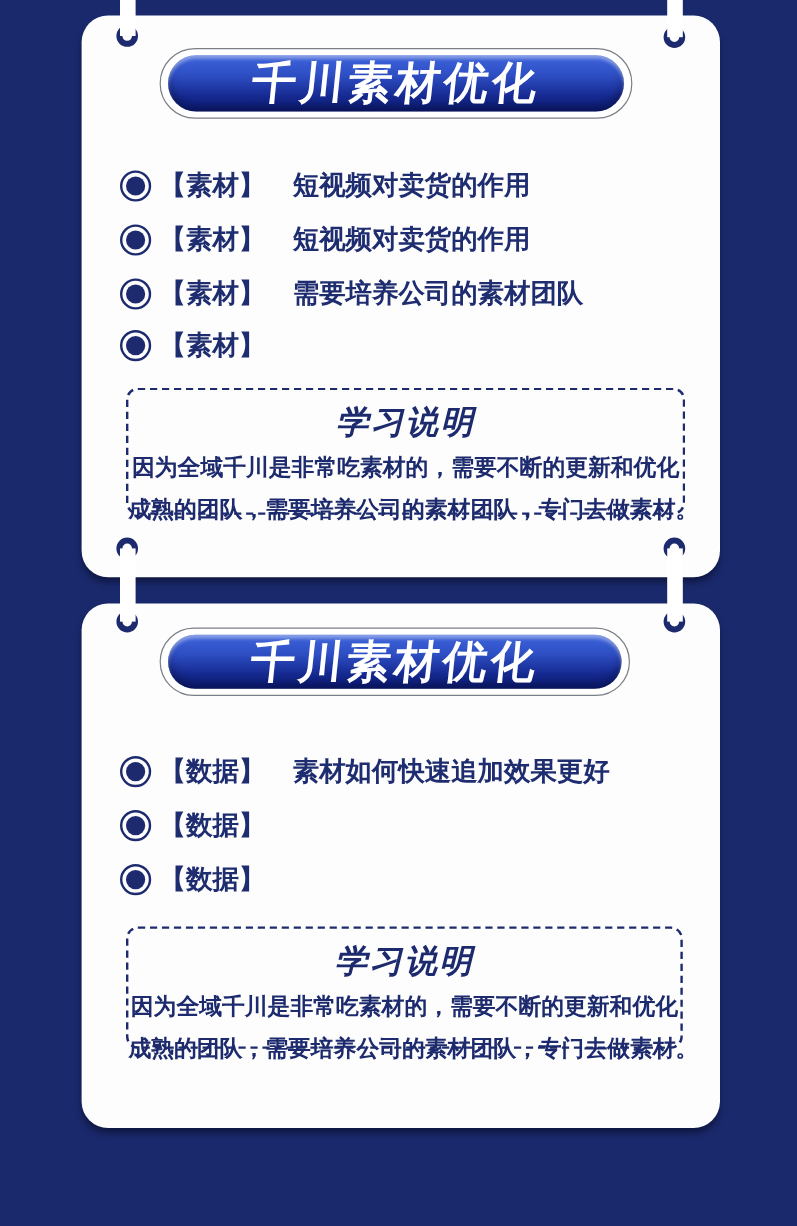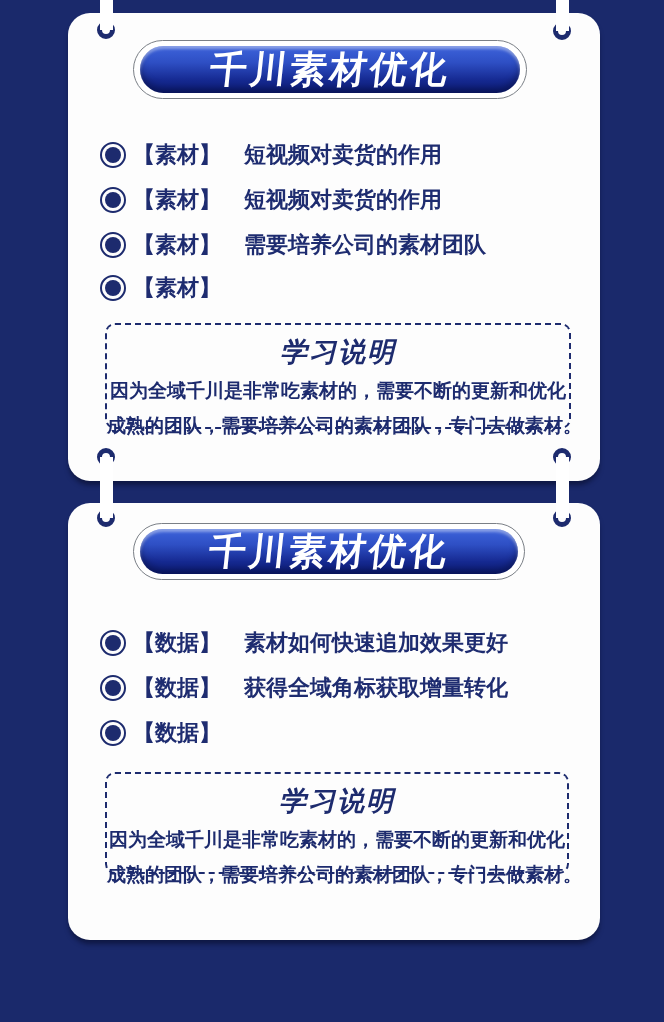--- a/index.html
+++ b/index.html
@@ -126,21 +126,20 @@
         <span class="dot-inner"></span>
       </span>
     <span class="row-label">【数据】</span>
     <span class="row-text">素材如何快速追加效果更好</span>
   </div>
   <div class="row" style="top:170px">
     <span class="dot">
         <span class="dot-inner"></span>
       </span>
     <span class="row-label">【数据】</span>
-    <span class="row-text">获得全域角标获取增量转化</span>
   </div>
   <div class="row" style="top:215px">
     <span class="dot">
         <span class="dot-inner"></span>
       </span>
     <span class="row-label">【数据】</span>
   </div>
 
   <div class="note">
     <div class="note-title">学习说明</div>

